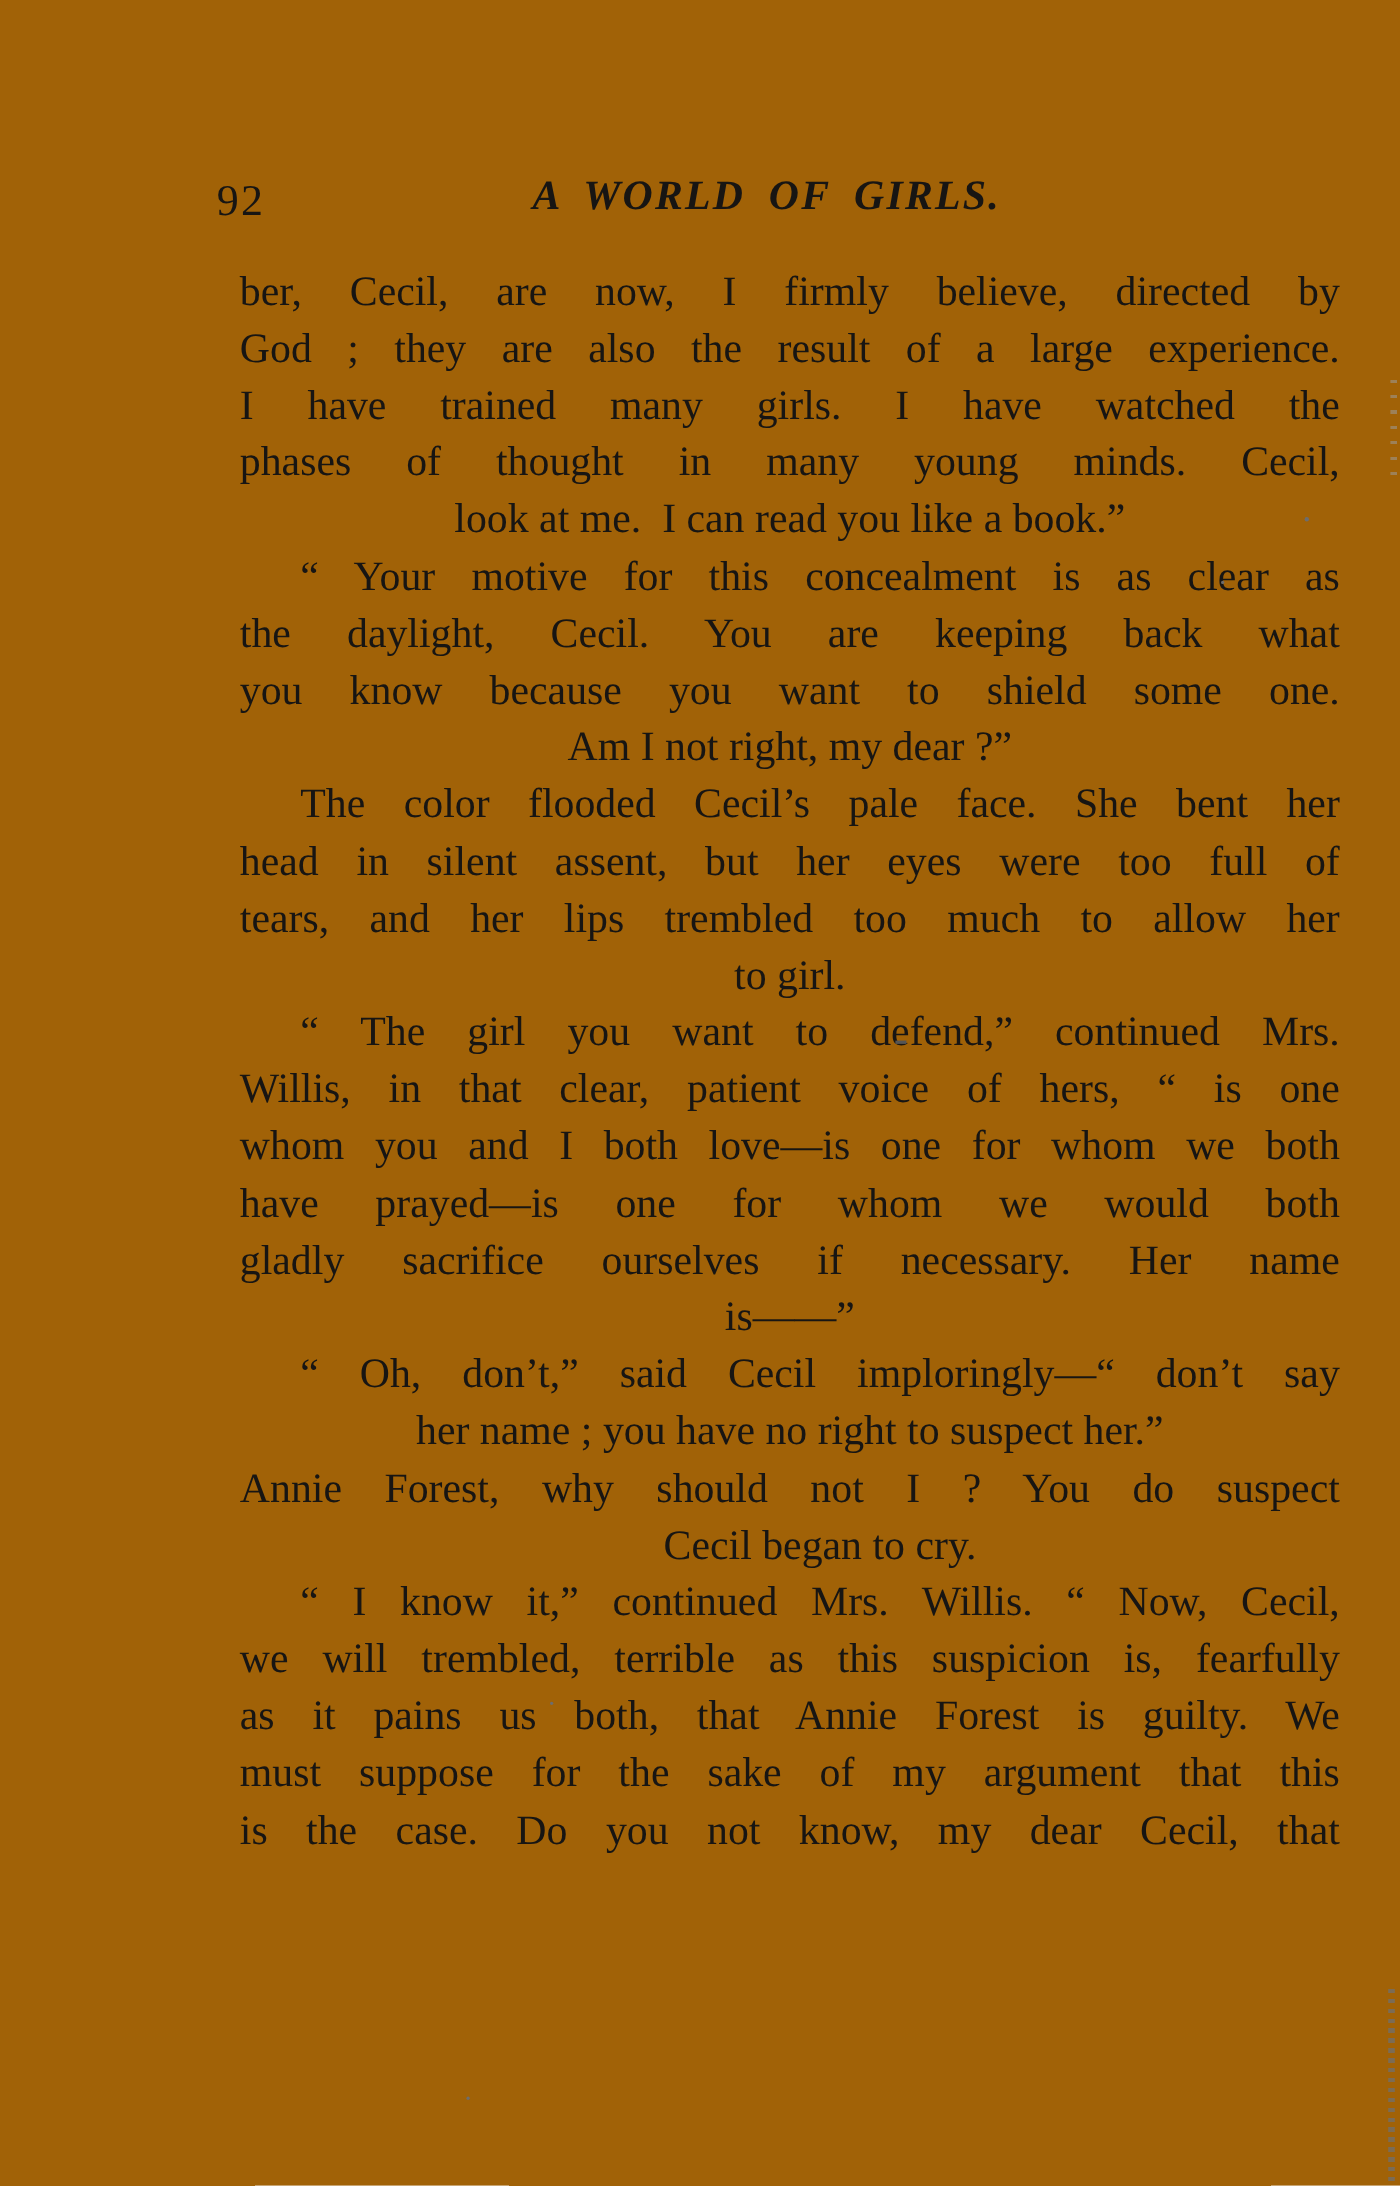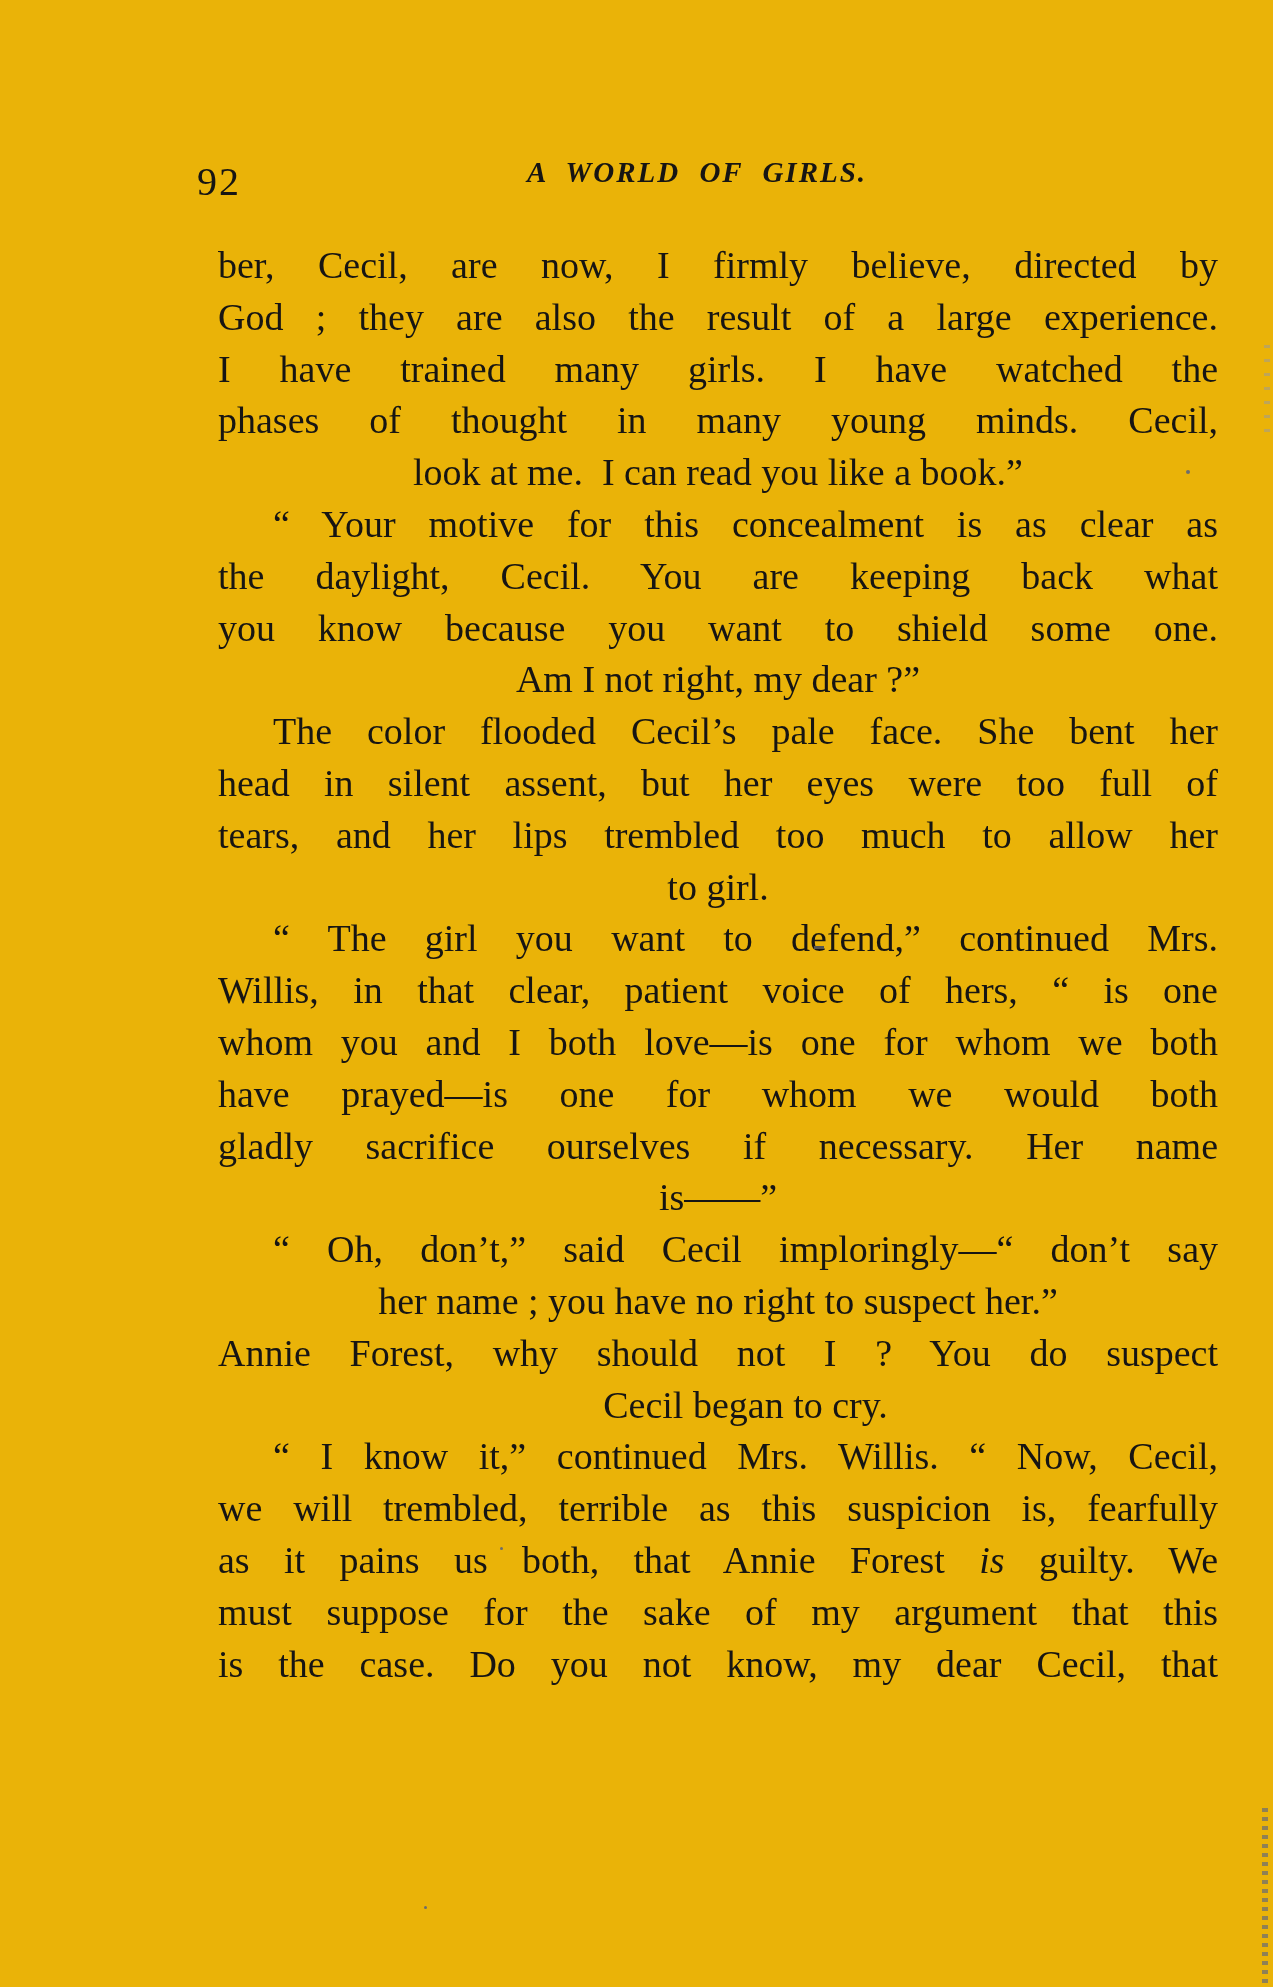--- a/index.html
+++ b/index.html
@@ -4,21 +4,21 @@
 <style>
   html, body {
     margin: 0;
     padding: 0;
     background: #ffffff;
   }
   .page {
     position: relative;
     width: 1273px;
     height: 1987px;
-    background: #eab308;
+    background: #a16207;
     overflow: hidden;
     font-family: "Liberation Serif", "DejaVu Serif", serif;
     color: #171513;
   }
   .header-row {
     position: absolute;
     top: 156px;
     left: 197px;
     width: 1000px;
     height: 48px;
@@ -29,21 +29,21 @@
     top: 2px;
     font-size: 40px;
     letter-spacing: 2px;
   }
   .running-title {
     position: absolute;
     left: 0;
     top: 0;
     width: 100%;
     text-align: center;
-    font-size: 29px;
+    font-size: 38px;
     font-style: italic;
     font-weight: 600;
     letter-spacing: 2px;
     word-spacing: 10px;
   }
   .body-text {
     position: absolute;
     top: 240px;
     left: 197px;
     width: 1000px;
@@ -60,21 +60,20 @@
     text-align-last: justify;
   }
   .line.jlast {
     text-align: center;
     white-space: pre;
   }
   .line.indent {
     text-indent: 55px;
   }
   .it {
-    font-style: italic;
   }
   
   .speck {
     position: absolute;
     background: #6d6d6d;
     border-radius: 50%;
   }
   .edge-strip {
     position: absolute;
     width: 6px;

